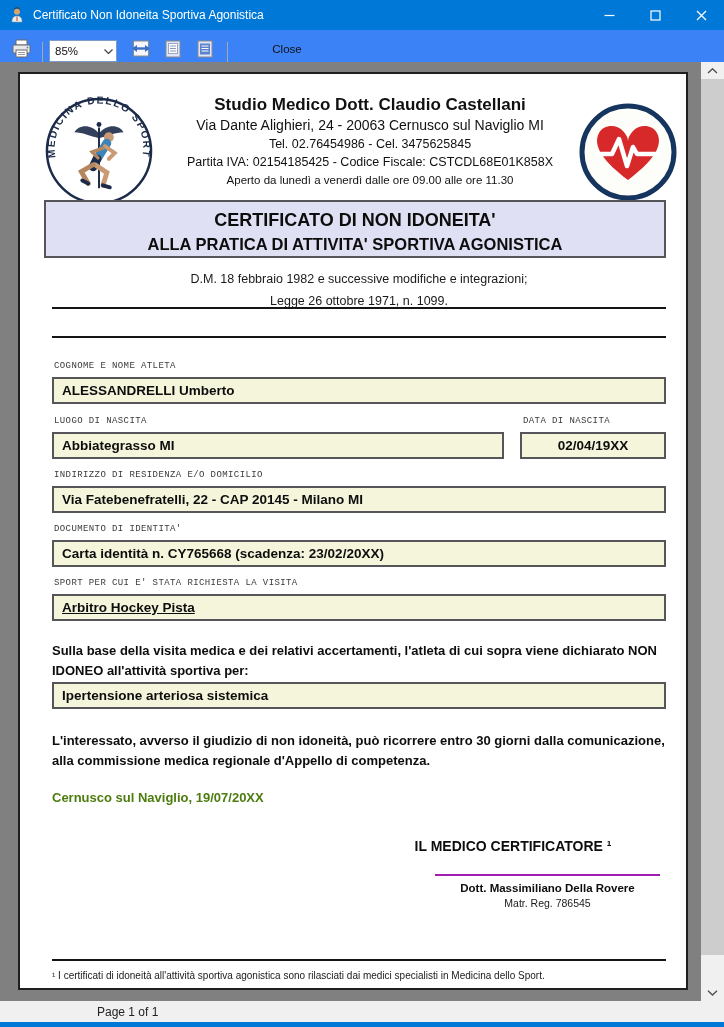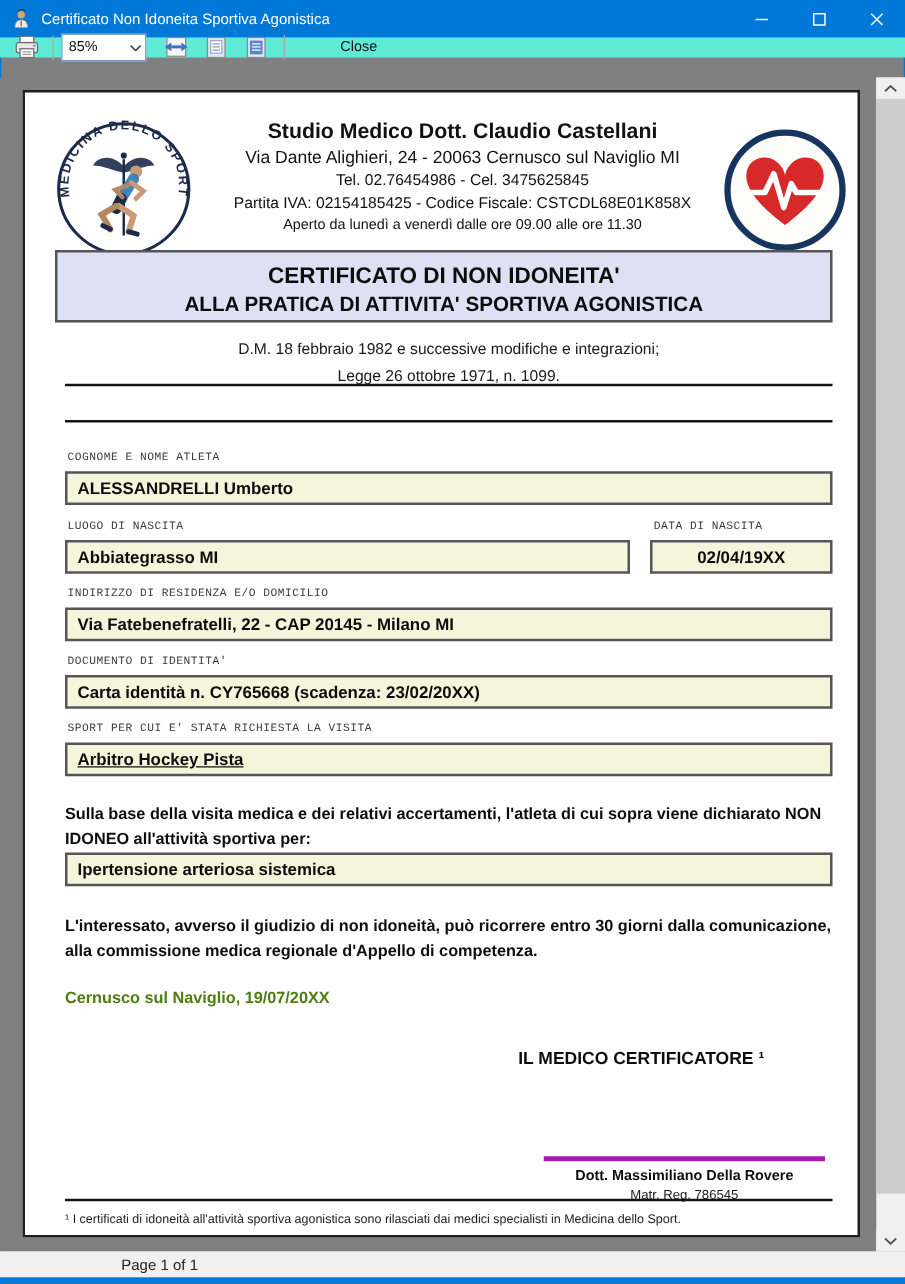--- a/index.html
+++ b/index.html
@@ -5,21 +5,21 @@
   html,body{margin:0;padding:0;background:#404040;}
   body{width:724px;height:1027px;font-family:"Liberation Sans",sans-serif;-webkit-font-smoothing:antialiased;}
   .window{position:relative;width:724px;height:1027px;background:#808080;overflow:hidden;
           box-shadow:inset 1px 0 0 #0078d7, inset -1px 0 0 #0078d7;}
   
   .titlebar{position:absolute;top:0;left:0;right:0;height:30px;background:#0078d7;display:flex;align-items:center;}
   .app-icon{width:16px;height:16px;margin:0 8px 0 9px;flex:none;}
   .title-text{color:#ffffff;font-size:12px;flex:1;white-space:nowrap;overflow:hidden;}
   .caption-btn{width:46px;height:30px;flex:none;display:flex;align-items:center;justify-content:center;}
   
-  .toolbar{position:absolute;top:30px;left:0;right:0;height:16px;background:#5eead4;display:flex;align-items:center;}
+  .toolbar{position:absolute;top:30px;left:0;right:0;height:32px;background:#3b82f6;display:flex;align-items:flex-end;}
   .tb-btn{height:24px;display:flex;align-items:center;justify-content:center;border:1px solid transparent;}
   .print-btn{width:28px;margin-left:6px;}
   .tb-sep{width:1px;height:20px;background:#a8a8a8;margin:0 6px;flex:none;}
   .zoom-combo{width:68px;height:22px;background:#ffffff;border:1px solid #7a9cc6;display:flex;align-items:center;box-sizing:border-box;}
   .zoom-combo .zval{flex:1;font-size:11.5px;color:#111;padding-left:5px;}
   .zoom-combo .zarrow{width:16px;display:flex;justify-content:center;}
   .view-btn{width:26px;margin:0 2px;}
   .close-btn{width:52px;margin-left:26px;font-size:11.5px;color:#111;}
   
   .preview{position:absolute;top:62px;left:0;right:0;height:939px;background:#808080;}
@@ -48,21 +48,21 @@
   .rule{left:32px;width:614px;height:2px;background:#141414;}
   .r1{top:233px;} .r2{top:262px;} .r3{top:885px;}
   .region-line{left:32px;top:239px;width:614px;text-align:center;font-size:13.5px;font-weight:bold;color:#0d0d0d;}
   
   .f-label{font-size:9px;color:#3a3a3a;letter-spacing:.4px;white-space:nowrap;font-family:Liberation Mono, monospace;}
   .f-box{height:27px;background:#f5f5dc;border:2px solid #55555a;font-size:13.5px;font-weight:bold;color:#0d0d0d;line-height:23px;padding-left:8px;white-space:nowrap;overflow:hidden;}
   .f-center{text-align:center;padding-left:0;}
   .para{left:32px;width:616px;font-size:13px;font-weight:bold;color:#0d0d0d;line-height:19.5px;}
   .place-date{left:32px;top:716px;font-size:13px;font-weight:bold;color:#4d7c0f;}
   .certifier-title{left:350px;top:764px;width:286px;text-align:center;font-size:14px;font-weight:bold;color:#0d0d0d;}
-  .sig-block{left:415px;top:851px;width:225px;border-top:4px solid #a21caf;text-align:center;padding-top:5px;}
+  .sig-block{left:415px;top:800px;width:225px;border-top:2px solid #a21caf;text-align:center;padding-top:5px;}
   .sig-name{font-size:11.5px;font-weight:bold;color:#0d0d0d;line-height:15px;}
   .sig-reg{font-size:10.5px;color:#1a1a1a;line-height:15px;}
   .footnote{left:32px;top:896px;width:614px;font-size:10px;color:#1a1a1a;}
   
   .statusbar{position:absolute;left:0;right:0;top:1001px;height:21px;background:#f0f0f0;display:flex;align-items:center;}
   .status-text{font-size:12px;color:#222;padding-left:97px;}
   .bottom-border{position:absolute;left:0;right:0;bottom:0;height:5px;background:#0078d7;}
 </style>
 </head>
 <body>

